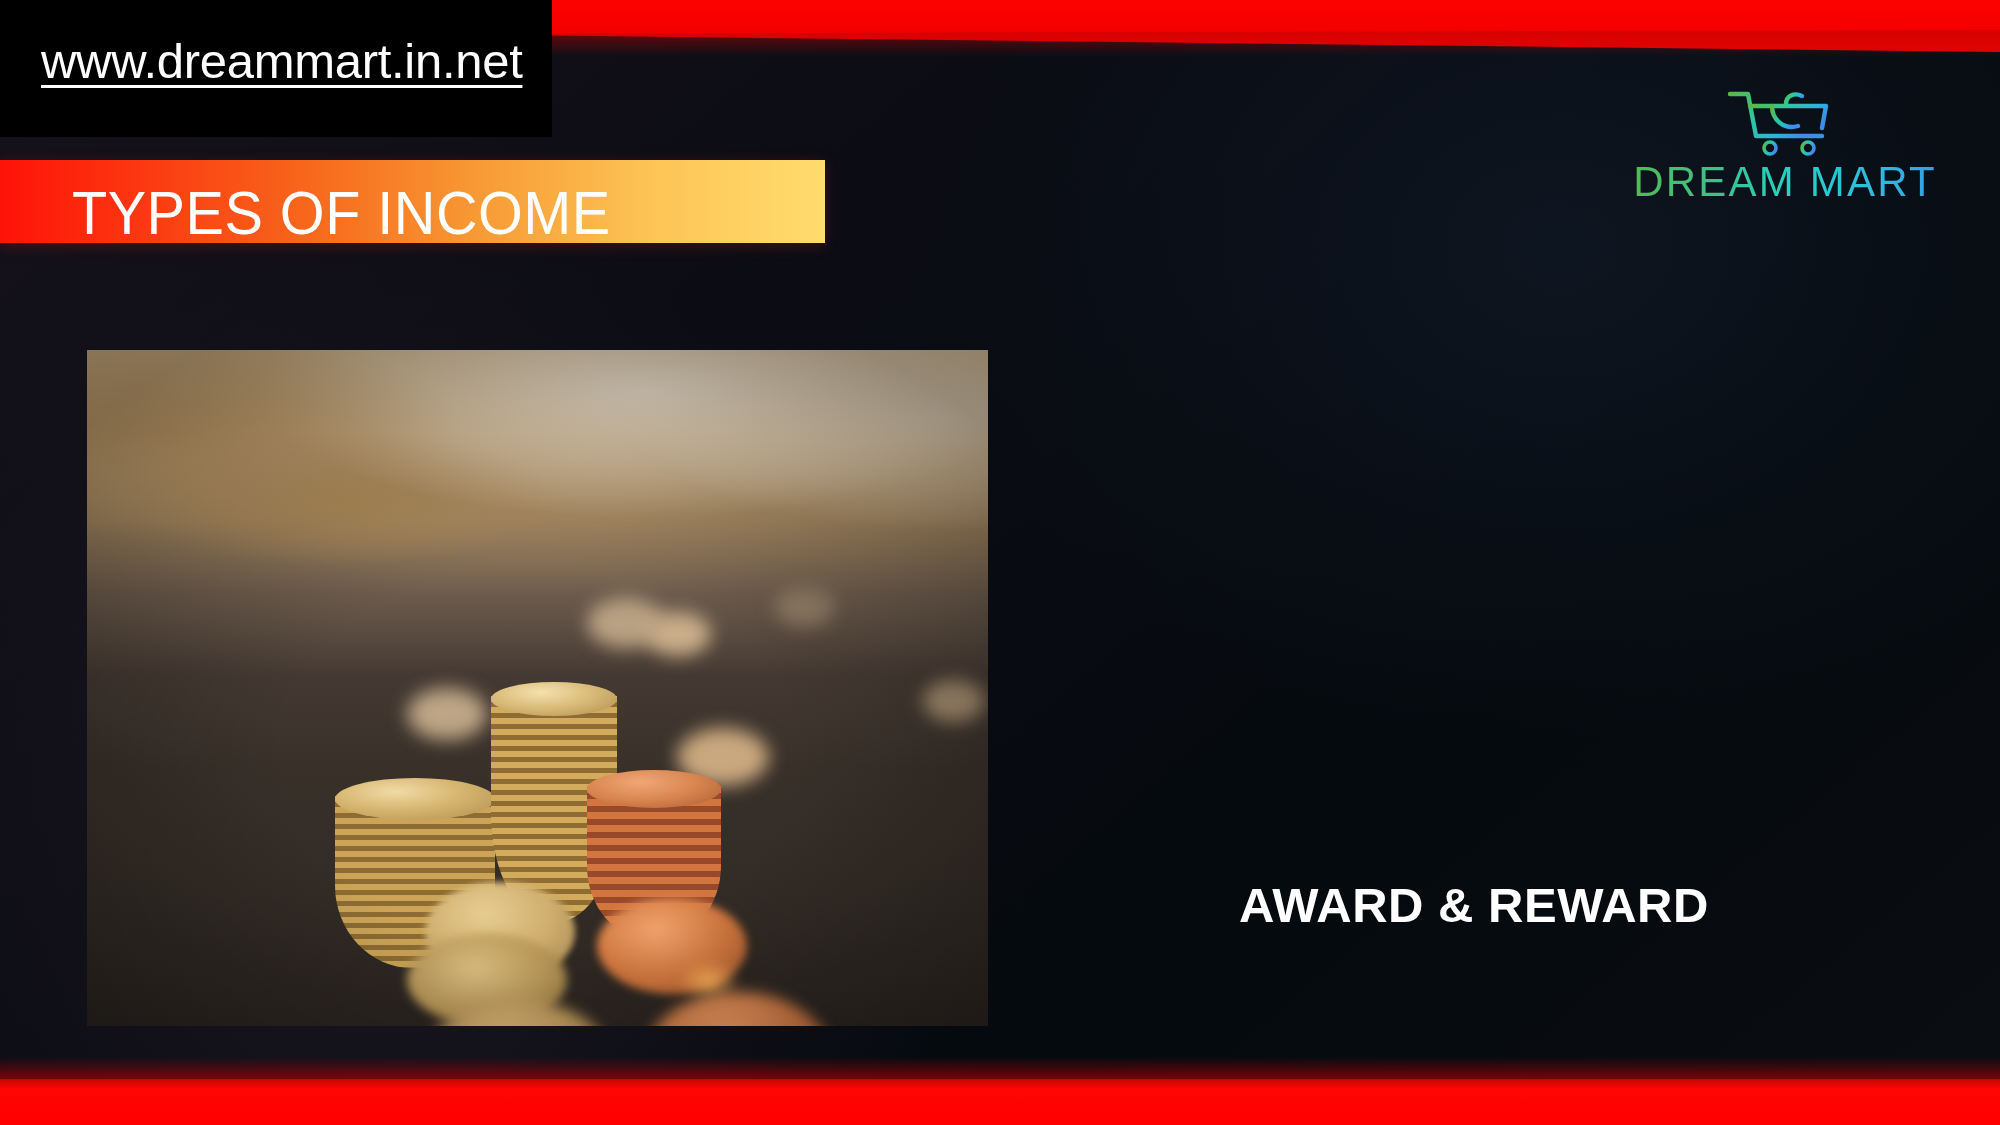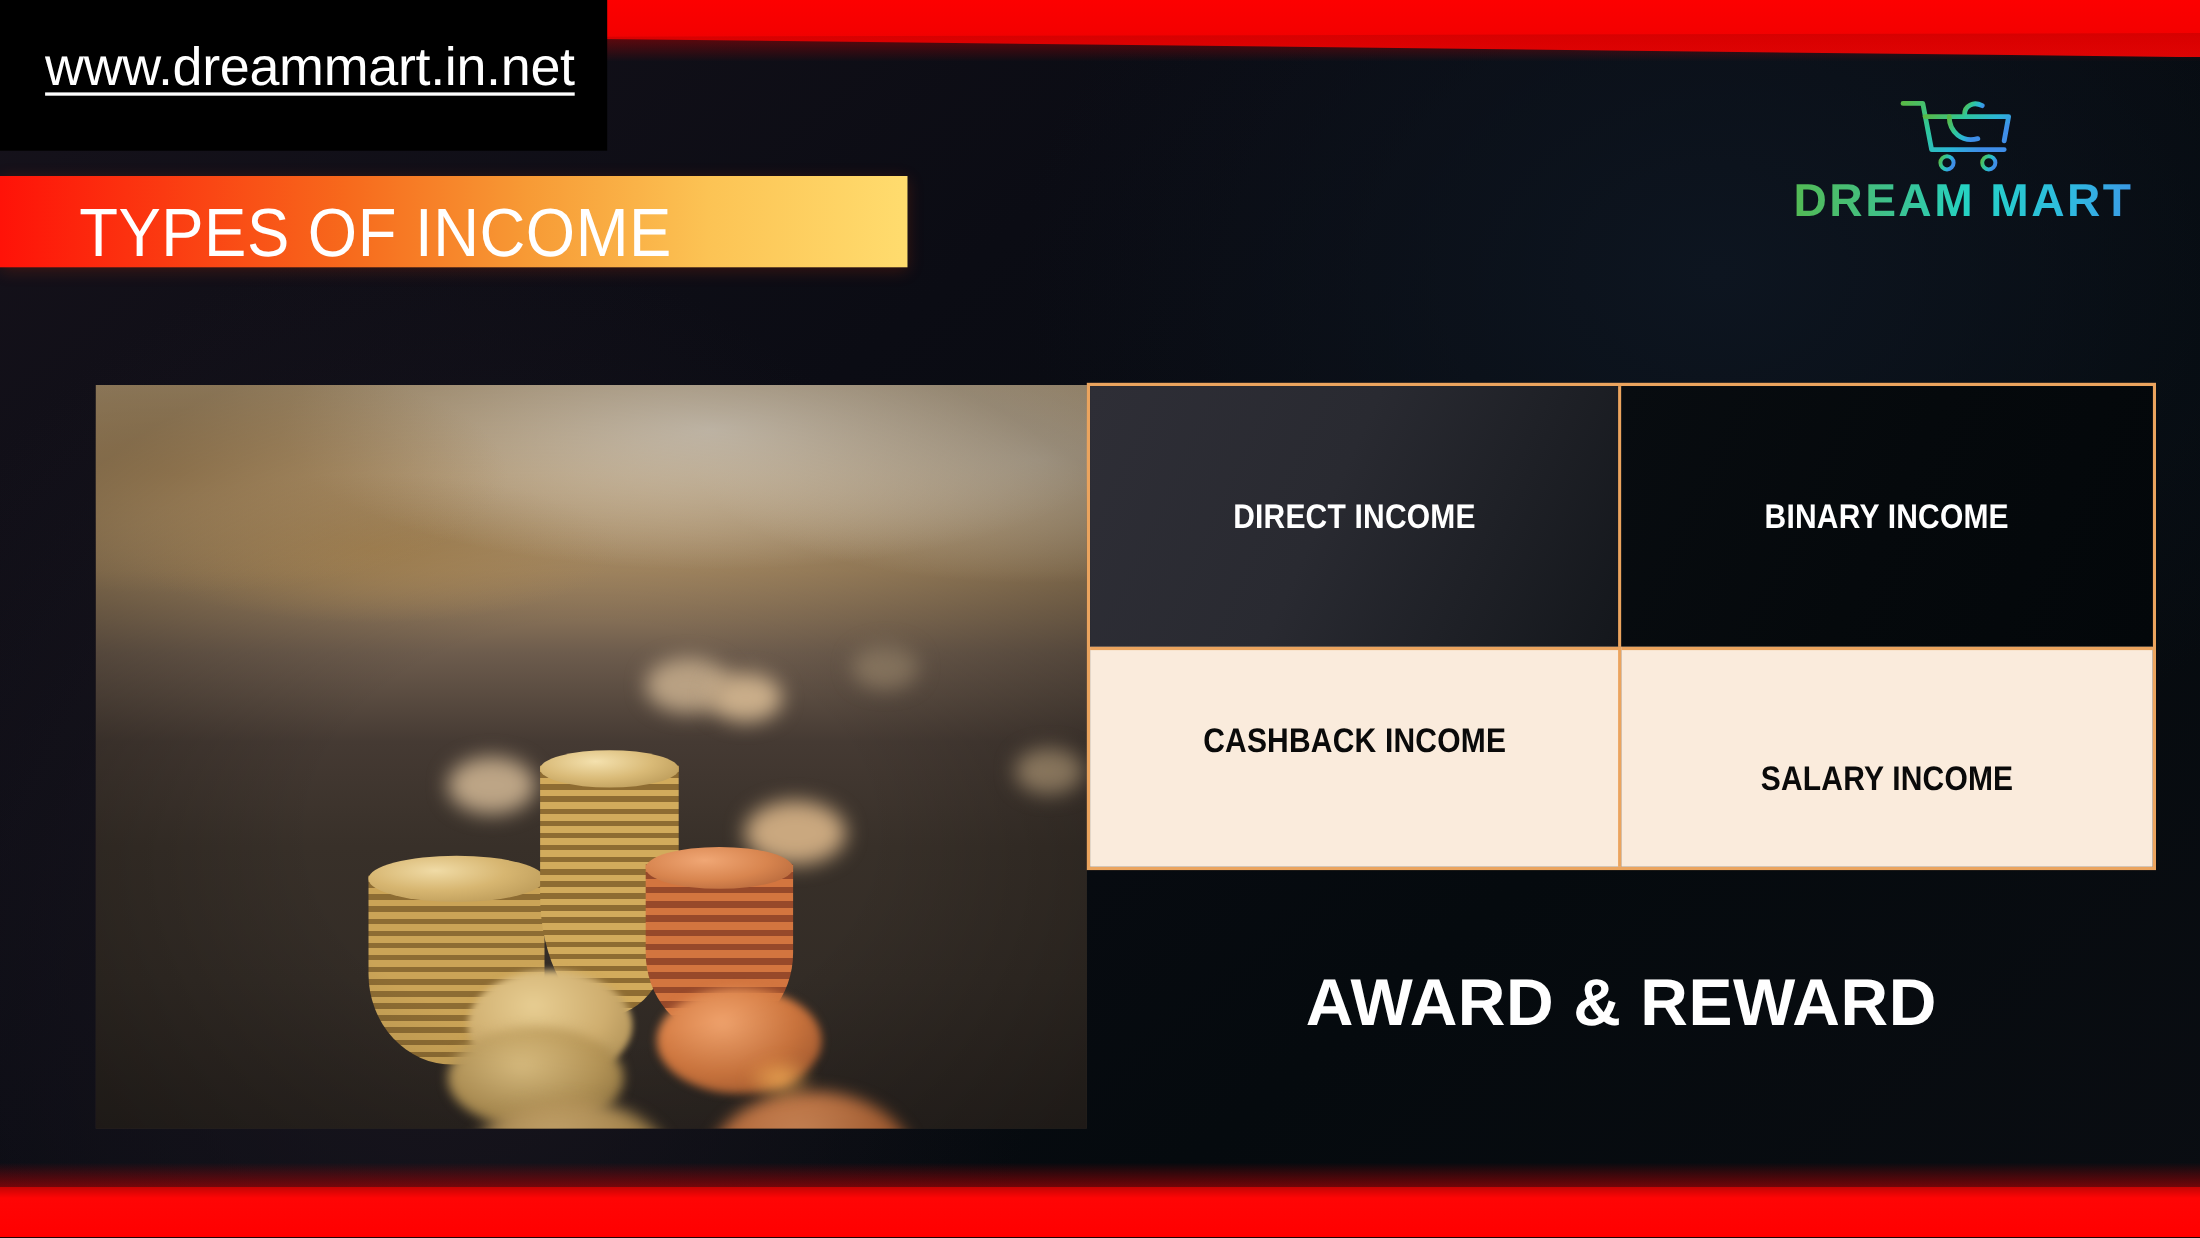--- a/index.html
+++ b/index.html
@@ -126,21 +126,21 @@
     width: 150px;
     height: 78px;
   }
   .logo-word {
     position: absolute;
     left: 0px;
     top: 78px;
     width: 350px;
     text-align: center;
     font-size: 42px;
-    font-weight: 700;
+    font-weight: 400;
     letter-spacing: 2.2px;
     background: linear-gradient(90deg, #58b947 0%, #3fc08a 30%, #24d3c6 52%, #2fb9e0 78%, #3f8ee8 100%);
     -webkit-background-clip: text;
     background-clip: text;
     color: transparent;
     font-family: "Liberation Sans", sans-serif;
     white-space: nowrap;
   }
 
   
@@ -253,21 +253,21 @@
   .cell-label.shift-cashback { transform: scaleX(0.88) translateY(-16px); }
 
   
   .award {
     position: absolute;
     left: 988px;
     top: 877px;
     width: 972px;
     text-align: center;
     color: #ffffff;
-    font-size: 60px;
+    font-size: 49px;
     font-weight: 700;
     letter-spacing: 0.5px;
     white-space: nowrap;
   }
 </style>
 </head>
 <body>
 
 <div id="slide">
 
@@ -345,33 +345,19 @@
     <div class="coin" style="left:336px;top:650px;width:190px;height:130px;filter:blur(7px);
       background:radial-gradient(ellipse at 42% 34%,#dcb87a 0%,#b38f52 55%,#6e5931 100%);"></div>
     <div class="coin" style="left:556px;top:642px;width:190px;height:140px;filter:blur(7px);
       background:radial-gradient(ellipse at 44% 34%,#e79a64 0%,#c4703c 55%,#86482a 100%);"></div>
     <div class="coin" style="left:592px;top:612px;width:60px;height:38px;filter:blur(6px);
       background:radial-gradient(ellipse at 50% 50%,#ffb258 0%,rgba(200,110,40,0) 75%);"></div>
 
     <div class="photo-vignette"></div>
   </div>
 
-  <div class="table">
-    <div class="cell dark-a">
-      <span class="cell-label shift-direct">DIRECT  INCOME</span>
-    </div>
-    <div class="cell dark-b">
-      <span class="cell-label shift-direct">BINARY INCOME</span>
-    </div>
-    <div class="cell light light-a row-divider-row-cell" style="border-top:3px solid #eba45e;">
-      <span class="cell-label shift-cashback">CASHBACK INCOME</span>
-    </div>
-    <div class="cell light" style="border-top:3px solid #eba45e;">
-      <span class="cell-label shift-salary">SALARY INCOME</span>
-    </div>
-  </div>
 
   <div class="award">AWARD &amp;  REWARD</div>
 
   <div class="red-band-bottom-glow"></div>
   <div class="red-band-bottom"></div>
 
 </div>
 
 </body></html>

